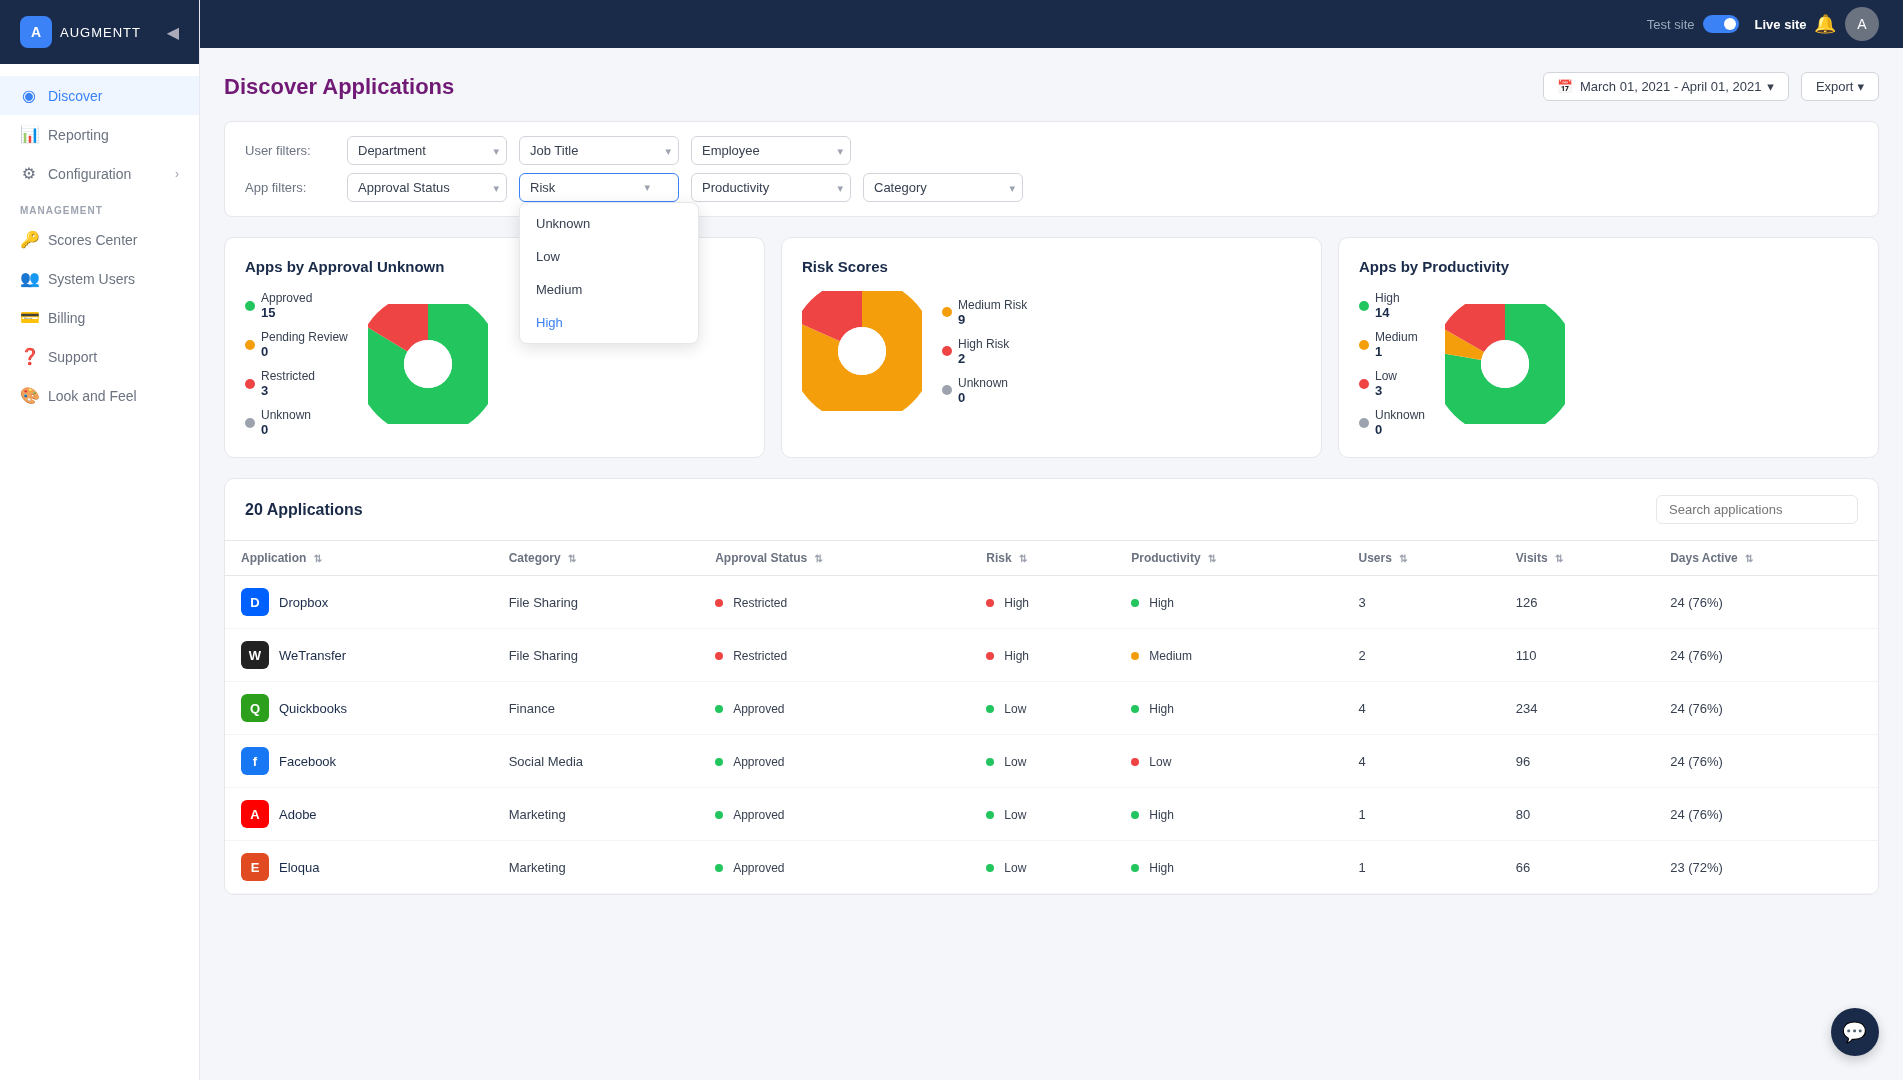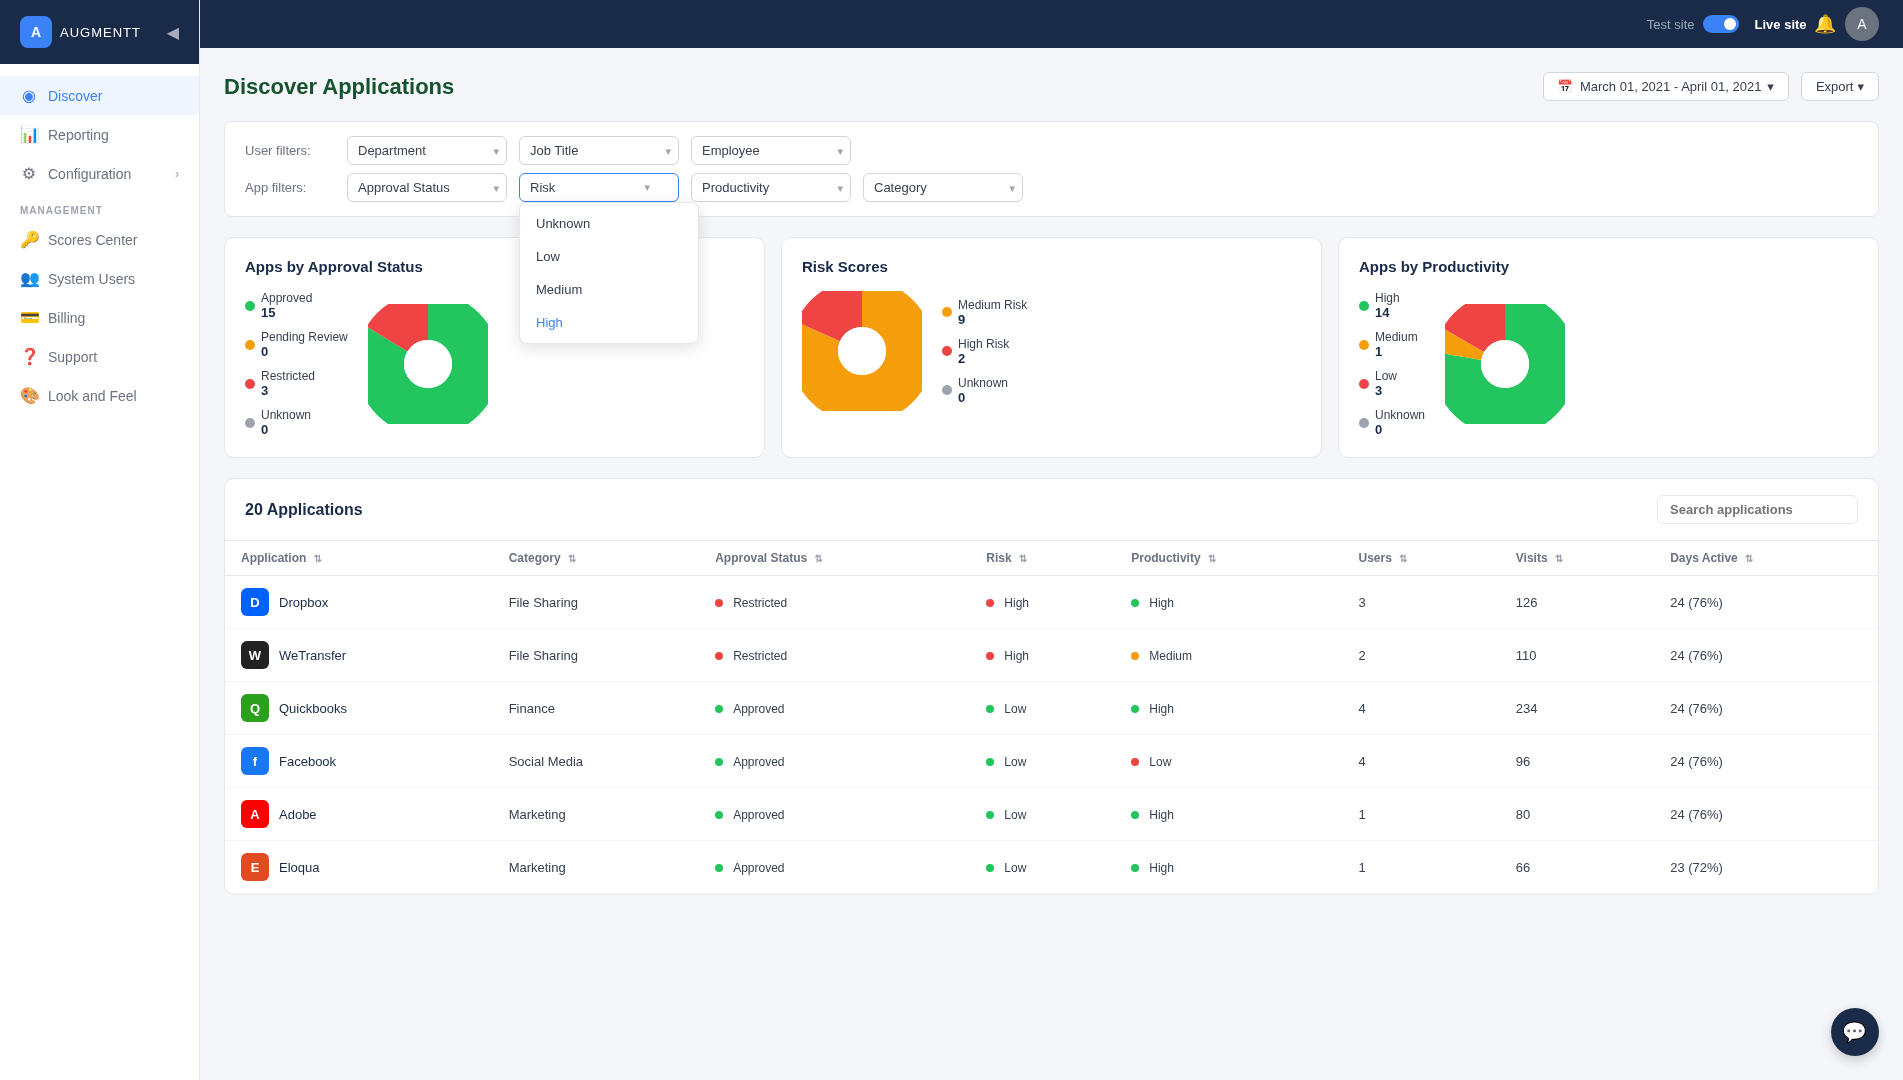--- a/index.html
+++ b/index.html
@@ -103,21 +103,21 @@
     }
 
     
     .content { flex: 1; overflow-y: auto; padding: 24px; position: relative; }
 
     
     .page-header {
       display: flex; align-items: center; justify-content: space-between;
       margin-bottom: 20px;
     }
-    .page-title { font-size: 22px; font-weight: 700; color: #14532d; }
+    .page-title { font-size: 22px; font-weight: 700; color: #701a75; }
     .page-header-right { display: flex; align-items: center; gap: 12px; }
     .date-range-btn {
       display: flex; align-items: center; gap: 6px;
       border: 1px solid #d1d5db;
       background: #fff;
       border-radius: 6px;
       padding: 6px 14px;
       font-size: 13px;
       color: #374151;
       cursor: pointer;
@@ -264,21 +264,20 @@
     }
     .table-header-title { font-size: 16px; font-weight: 700; color: #1a2b4a; }
     .table-search {
       border: 1px solid #e5e7eb;
       border-radius: 6px;
       padding: 6px 12px;
       font-size: 13px;
       color: #9ca3af;
       min-width: 200px;
       background: #fff;
-      font-weight: bold;
     }
 
     table { width: 100%; border-collapse: collapse; }
     thead tr { border-bottom: 1px solid #e5e7eb; background: #fff; }
     th {
       padding: 10px 16px;
       text-align: left;
       font-size: 12px;
       font-weight: 600;
       color: #6b7280;
@@ -463,21 +462,21 @@
           <select class="filter-select">
             <option>Category</option>
           </select>
         </div>
       </div>
     </div>
 
     <div class="charts-section">
 
       <div class="chart-card">
-        <div class="chart-card-title">Apps by Approval Status</div>
+        <div class="chart-card-title">Apps by Approval Unknown</div>
         <div class="chart-content">
           <div class="chart-legend">
             <div class="legend-item">
               <div class="legend-dot color-green"></div>
               <div class="legend-text-group">
                 <span class="legend-label">Approved</span>
                 <span class="legend-count">15</span>
               </div>
             </div>
             <div class="legend-item">

